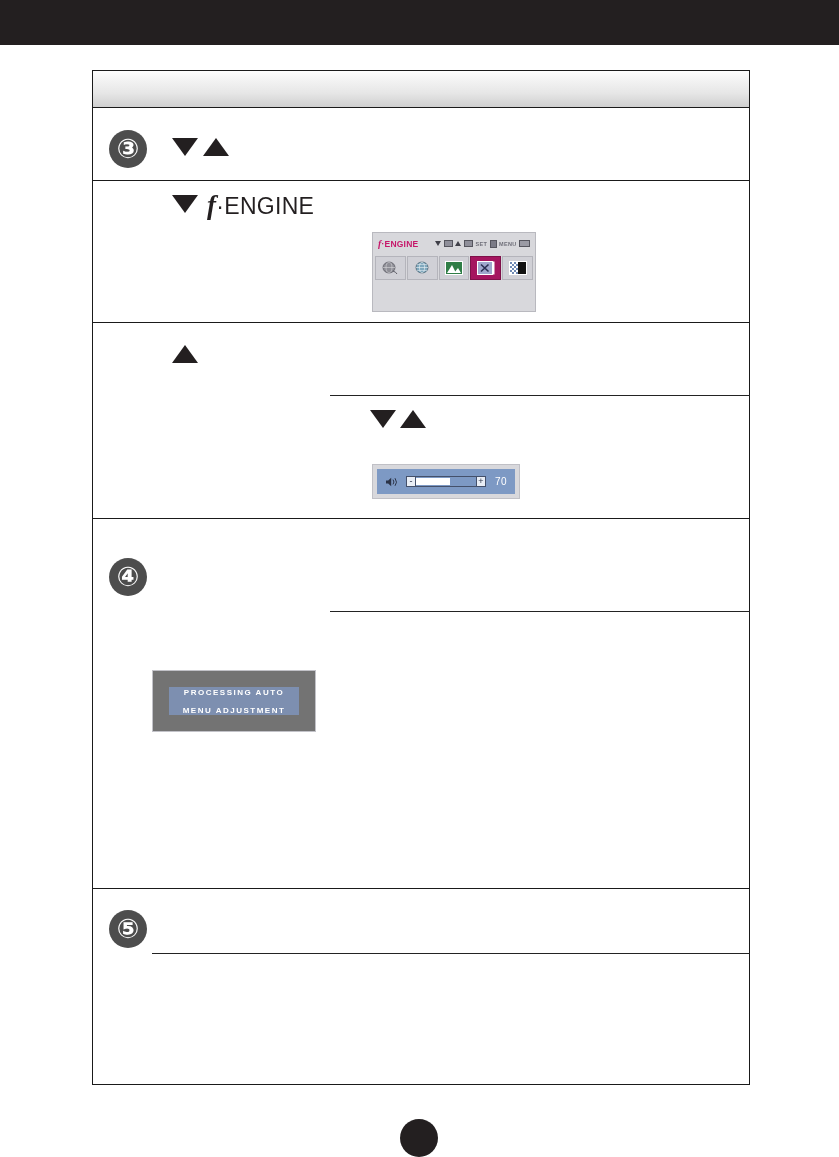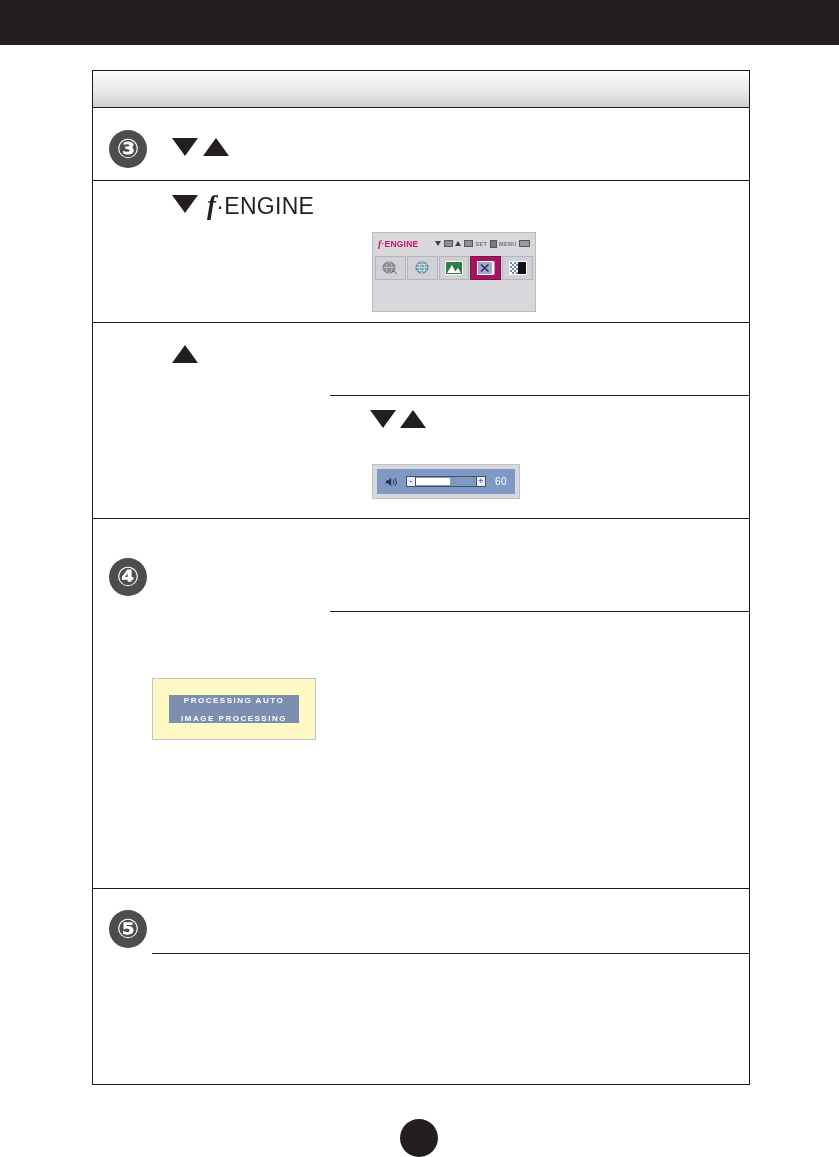--- a/index.html
+++ b/index.html
@@ -252,24 +252,23 @@
     margin-left: 9px;
     font-family: "Liberation Sans", sans-serif;
     letter-spacing: 0.5px;
   }
 
   
   .osd-processing {
     position: absolute;
     left: 152px; top: 670px;
     width: 164px; height: 62px;
-    background: #fef9c3;
+    background: #737373;
     border: 1px solid #c2c2c8;
     padding: 16px;
-    margin-top: 8px;
   }
   .osd-proc-inner {
     width: 100%; height: 100%;
     background: #7d8fb0;
     display: flex;
     flex-direction: column;
     align-items: center;
     justify-content: center;
     gap: 9px;
   }
@@ -422,26 +421,26 @@
         <path d="M1 4.5 h2.2 L6.2 1.8 v8.4 L3.2 7.5 H1 Z" fill="#2b3347"></path>
         <path d="M8 3.6 q1.9 2.4 0 4.8" stroke="#2b3347" stroke-width="1" fill="none"></path>
         <path d="M10 2.2 q3 4.3 0 7.6" stroke="#2b3347" stroke-width="1" fill="none"></path>
       </svg>
       <span style="width:7px"></span>
       <span class="vol-minus">-</span>
       <span class="vol-track">
         <span class="vol-fill"></span>
       </span>
       <span class="vol-plus">+</span>
-      <span class="vol-val">60</span>
+      <span class="vol-val">70</span>
     </div>
   </div>
 
   <div class="osd-processing">
     <div class="osd-proc-inner">
       <span>PROCESSING AUTO</span>
-      <span>IMAGE PROCESSING</span>
+      <span>MENU ADJUSTMENT</span>
     </div>
   </div>
 
   <div class="page-badge"></div>
 
 </div>
 
 </body></html>

